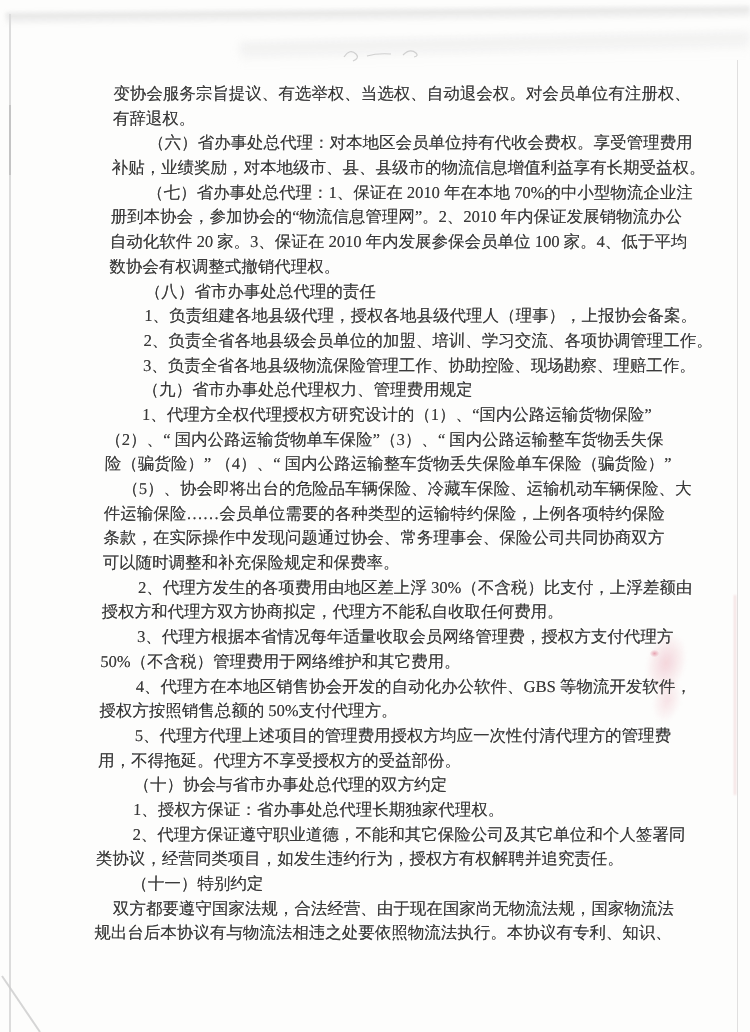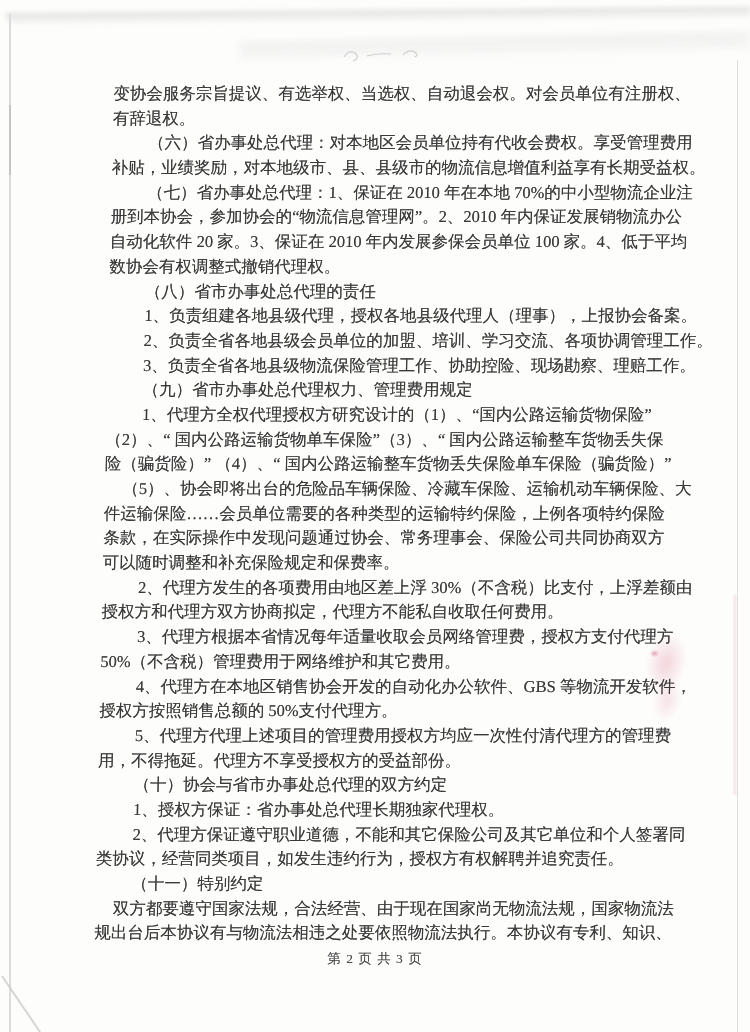--- a/index.html
+++ b/index.html
@@ -129,15 +129,14 @@
       <div class="line ind0">用，不得拖延。代理方不享受授权方的受益部份。</div>
       <div class="line ind2">（十）协会与省市办事处总代理的双方约定</div>
       <div class="line ind2">1、授权方保证：省办事处总代理长期独家代理权。</div>
       <div class="line ind2">2、代理方保证遵守职业道德，不能和其它保险公司及其它单位和个人签署同</div>
       <div class="line ind0">类协议，经营同类项目，如发生违约行为，授权方有权解聘并追究责任。</div>
       <div class="line ind2">（十一）特别约定</div>
       <div class="line ind1">双方都要遵守国家法规，合法经营、由于现在国家尚无物流法规，国家物流法</div>
       <div class="line ind0">规出台后本协议有与物流法相违之处要依照物流法执行。本协议有专利、知识、</div>
     </div>
 
-  <div class="footer">第 2 页 共 3 页</div>
 
 </div>
 
 </body></html>

